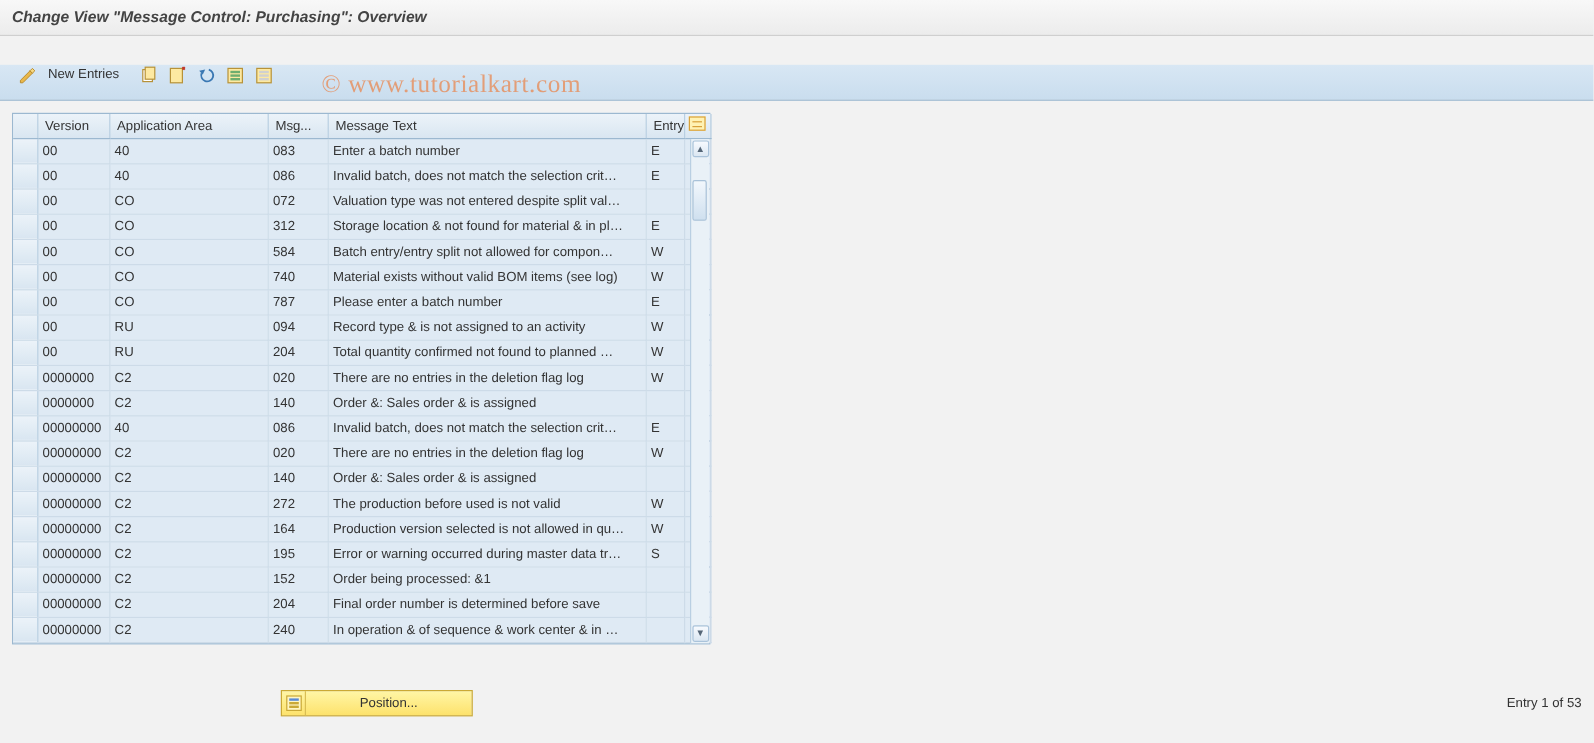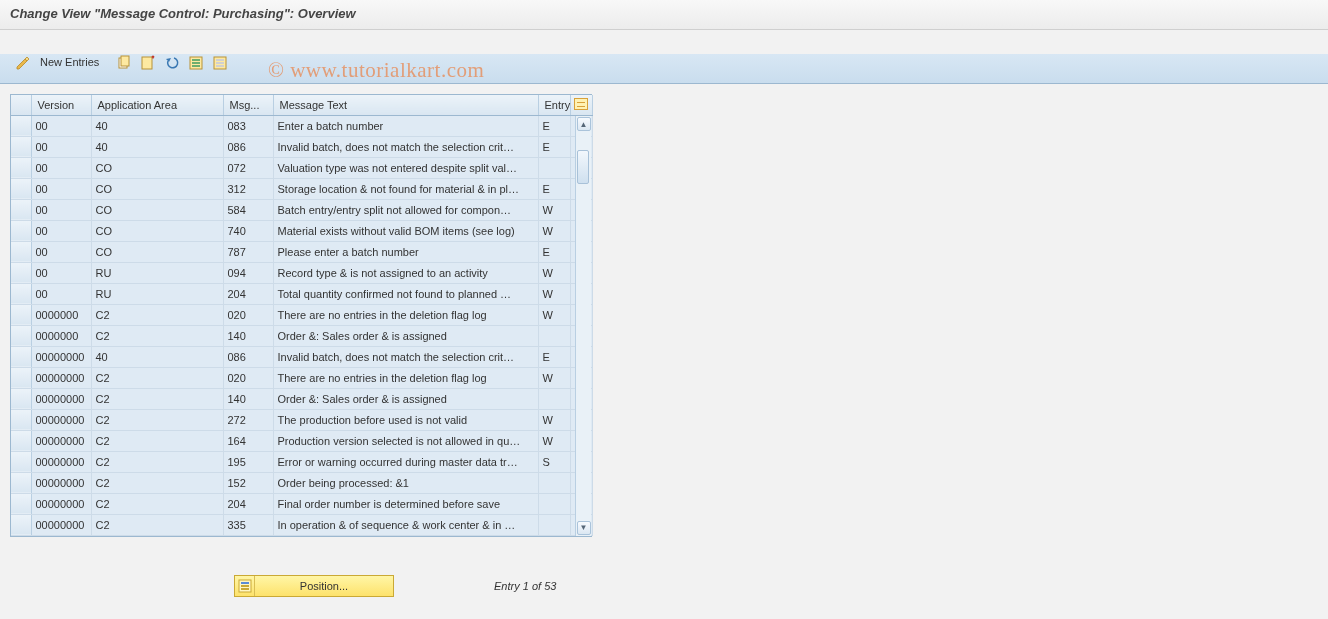--- a/index.html
+++ b/index.html
@@ -145,40 +145,41 @@
     content:""; position:absolute; left:2px; right:2px; height:1px; background:#d8a13a;
   }
   .cfg-icon::before { top:3px; }
   .cfg-icon::after  { top:7px; }
 
   .footer-area {
     margin-top: 38px;
     display: flex;
     align-items: center;
     padding-left: 224px;
-    gap: 100px;
+    gap: 48px;
+    justify-content: space-between;
   }
   .pos-btn {
     width: 160px;
     height: 22px;
     background: linear-gradient(#fff6a6,#fde26c);
     border: 1px solid #caa935;
     display: flex; align-items: center;
     cursor: pointer;
     position: relative;
     font-size: 11px;
   }
   .pos-btn .pbicon {
     width: 20px; height: 100%;
     display:flex; align-items:center; justify-content:center;
     border-right: 1px solid #d9be54;
   }
   .pos-btn .pbicon svg { width:14px; height:14px; }
   .pos-btn .pblabel { flex:1; text-align:center; }
-  .entry-txt { font-size: 11px; color:#333;font-style:italic; }
+  .entry-txt { font-size: 11px; color:#333; }
 
   th.config-th { text-align:center; padding:2px 0; }
 </style>
 </head>
 <body>
 
 <div class="page">
 
   <div class="titlebar">Change View "Message Control: Purchasing": Overview</div>
 
@@ -614,21 +615,21 @@
             </tr>
             <tr>
               <td class="sel"></td>
               <td>
                 <span class="cell-in">00000000</span>
               </td>
               <td>
                 <span class="cell-in">C2</span>
               </td>
               <td>
-                <span class="cell-in">335</span>
+                <span class="cell-in">240</span>
               </td>
               <td>
                 <span class="cell-in">In operation &amp; of sequence &amp; work center &amp; in …</span>
               </td>
               <td>
                 <span class="cell-in"></span>
               </td>
               <td></td>
             </tr>
           </tbody>

